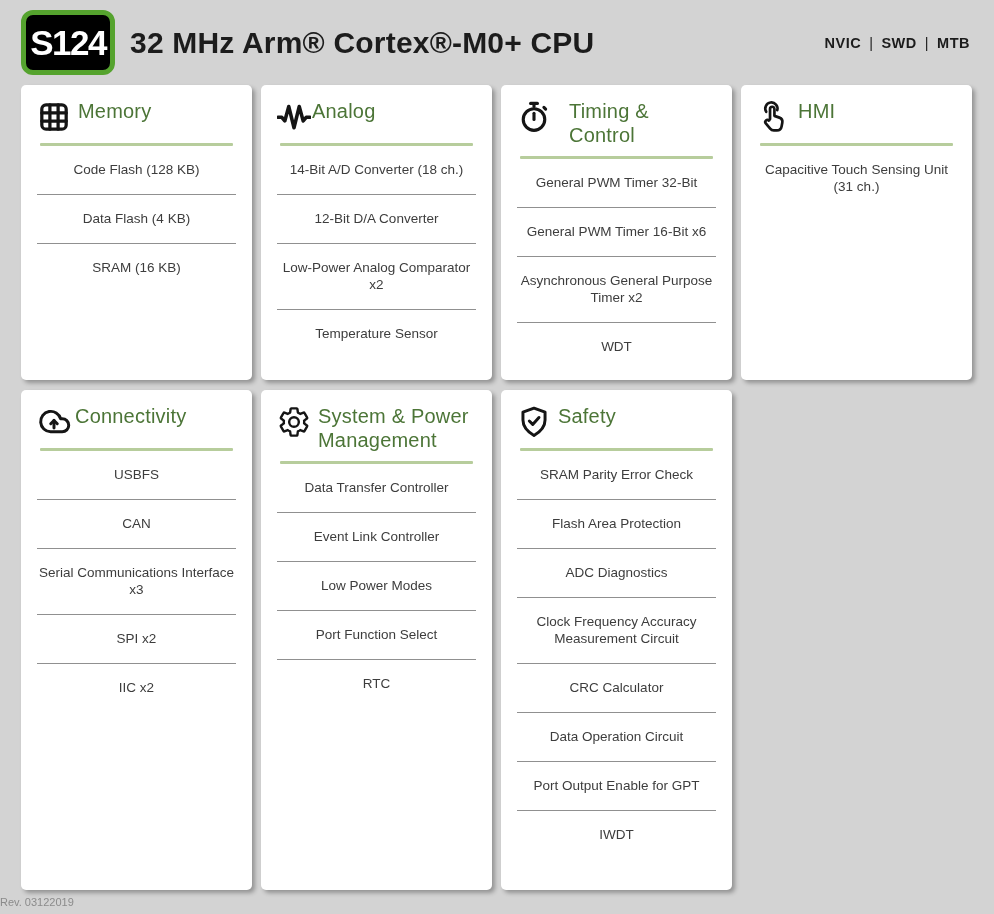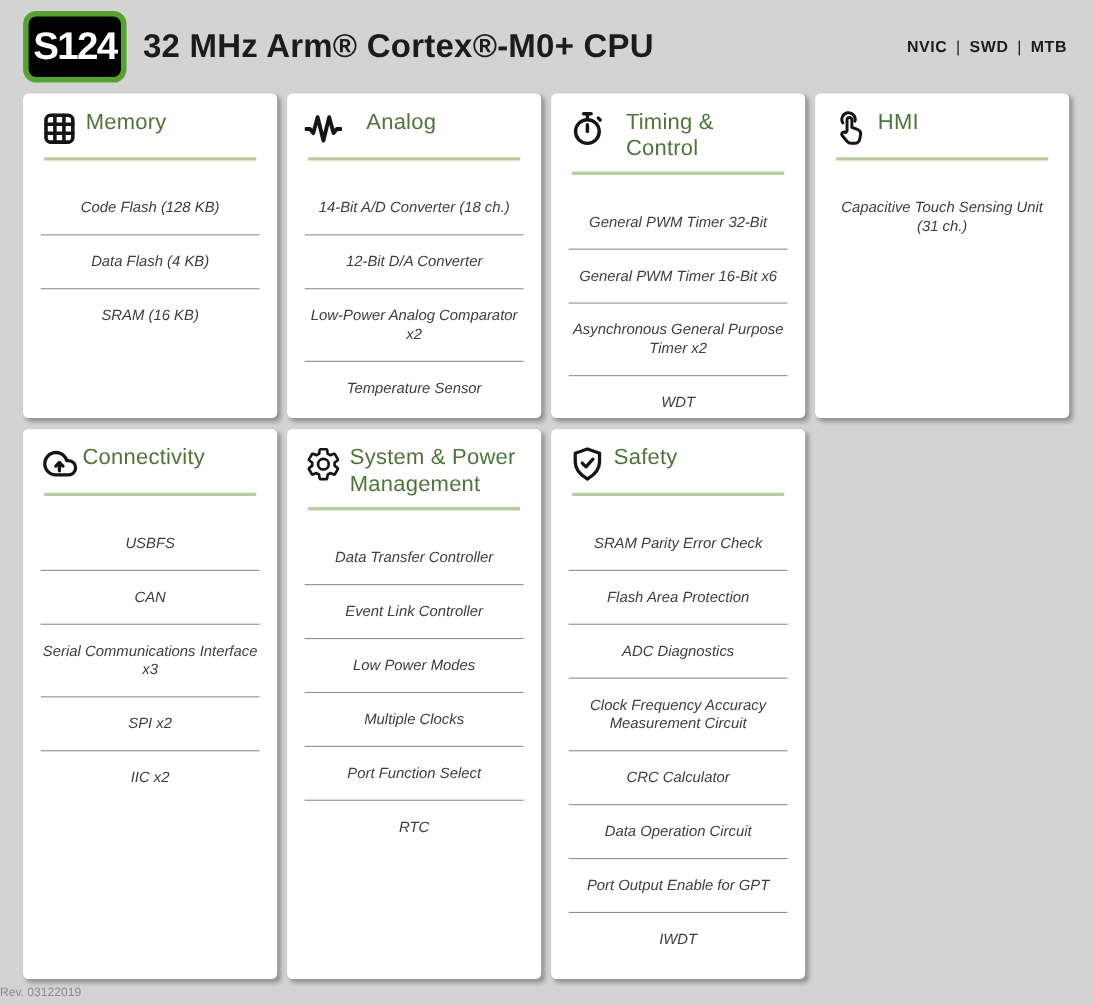--- a/index.html
+++ b/index.html
@@ -76,23 +76,22 @@
     letter-spacing: .2px;
   }
   .head-rule {
     height: 2.5px;
     background: #b7cd9c;
     margin: 9px 19px 0 19px;
     border-radius: 1px;
   }
   .feature-list {
     list-style: none;
-    margin-top: 19px;
+    margin-top: 0;
     padding: 0 16px;
-    font-style: italic;
   }
   .feature-list li {
     padding: 15.5px 0;
     text-align: center;
     font-size: 13.5px;
     color: #3d3d3d;
     line-height: 1.26;
   }
   .feature-list li:not(:last-child) { border-bottom: 1px solid #909090; }
   
@@ -133,21 +132,21 @@
     </div>
     <div class="head-rule"></div>
     <ul class="feature-list">
       <li>Code Flash (128 KB)</li>
       <li>Data Flash (4 KB)</li>
       <li>SRAM (16 KB)</li>
     </ul>
   </section>
 
   <section class="card">
-    <div class="card-head" style="gap:22px">
+    <div class="card-head" style="gap:1px">
       <span class="card-icon">
         <svg viewBox="0 0 24 24" fill="none" stroke="currentColor" stroke-width="2.5" stroke-linecap="round" stroke-linejoin="round">
           <polyline points="0.8,12.2 3.4,12.2 5.5,14.8 8.3,4.6 12,19.6 15.7,4.6 18.5,14.8 20.6,12.2 23.2,12.2"></polyline>
         </svg>
       </span>
       <h2 class="card-title">Analog</h2>
     </div>
     <div class="head-rule"></div>
     <ul class="feature-list">
       <li>14-Bit A/D Converter (18 ch.)</li>
@@ -224,21 +223,20 @@
           <circle cx="12" cy="12" r="3.4"></circle>
         </svg>
       </span>
       <h2 class="card-title">System &amp; Power Management</h2>
     </div>
     <div class="head-rule"></div>
     <ul class="feature-list">
       <li>Data Transfer Controller</li>
       <li>Event Link Controller</li>
       <li>Low Power Modes</li>
-      <li>Multiple Clocks</li>
       <li>Port Function Select</li>
       <li>RTC</li>
     </ul>
   </section>
 
   <section class="card">
     <div class="card-head">
       <span class="card-icon">
         <svg viewBox="0 0 24 24" fill="none" stroke="currentColor" stroke-width="2.1" stroke-linecap="round" stroke-linejoin="round">
           <path d="M12 2.2 L19.8 5 v5.6 c0 4.9-3.3 8.3-7.8 10.9 C7.5 18.9 4.2 15.5 4.2 10.6 V5 Z"></path>

